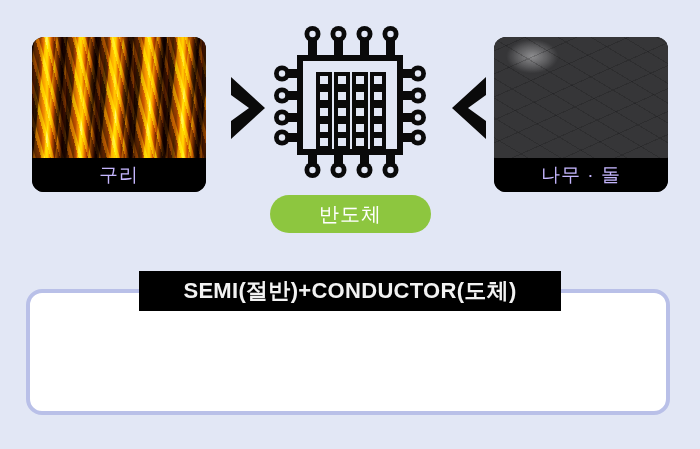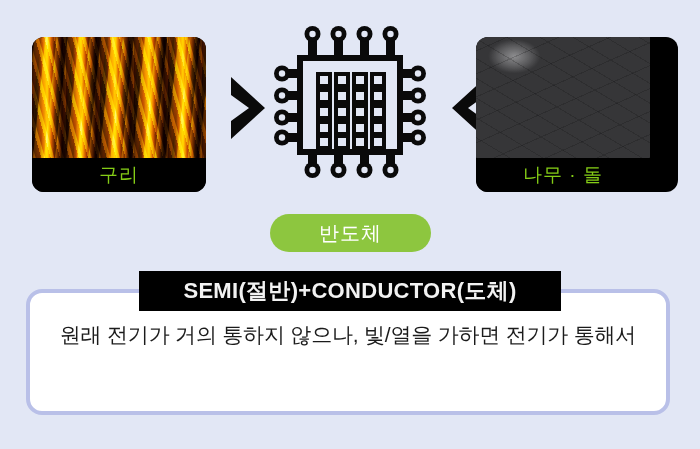--- a/index.html
+++ b/index.html
@@ -13,32 +13,32 @@
 
   
   .photo-card{
     position:absolute;
     width:174px;height:155px;
     border-radius:12px;
     overflow:hidden;
     background:#000;
   }
   #card-copper{left:32px;top:37px;}
-  #card-wood{left:476px;top:37px;padding-left:28px;}
+  #card-wood{left:494px;top:37px;}
 
   .photo{
     position:absolute;left:0;top:0;
     width:174px;height:121px;
     overflow:hidden;
   }
   .photo-label{
     position:absolute;left:0;bottom:0;
     width:174px;height:34px;
     background:#000;
-    color:#84cc16;
+    color:#c4b5fd;
     font-size:19px;
     display:flex;align-items:center;justify-content:center;
     letter-spacing:1px;
   }
 
   
   .copper-tex{
     width:174px;height:121px;
     background:
       repeating-linear-gradient(96deg,
@@ -96,21 +96,21 @@
   
   #chip-icon{position:absolute;left:266px;top:22px;width:168px;height:160px;}
 
   
   #badge-semiconductor{
     position:absolute;left:270px;top:195px;
     width:161px;height:38px;
     background:#8dc63f;
     border-radius:19px;
     display:flex;align-items:center;justify-content:center;
-    color:#fff;font-size:20px;letter-spacing:1px;margin-top:19px;
+    color:#fff;font-size:20px;letter-spacing:1px;
   }
 
   
   #description-card{
     position:absolute;left:26px;top:289px;
     width:644px;height:126px;
     background:#ffffff;
     border:4px solid #b9c0e8;
     border-radius:16px;
     box-sizing:border-box;
@@ -262,16 +262,15 @@
       <div class="stone-tex"></div>
     </div>
     <div class="photo-label">나무 · 돌</div>
   </div>
 
   <div id="description-card"></div>
 
   <div id="etymology-banner">SEMI(절반)+CONDUCTOR(도체)</div>
 
   <div id="description-text">
-    <div>원래 전기가 거의 통하지 않으나, 빛/열을 가하면 전기가 통해서</div>
   </div>
 
 </div>
 
 </body></html>

